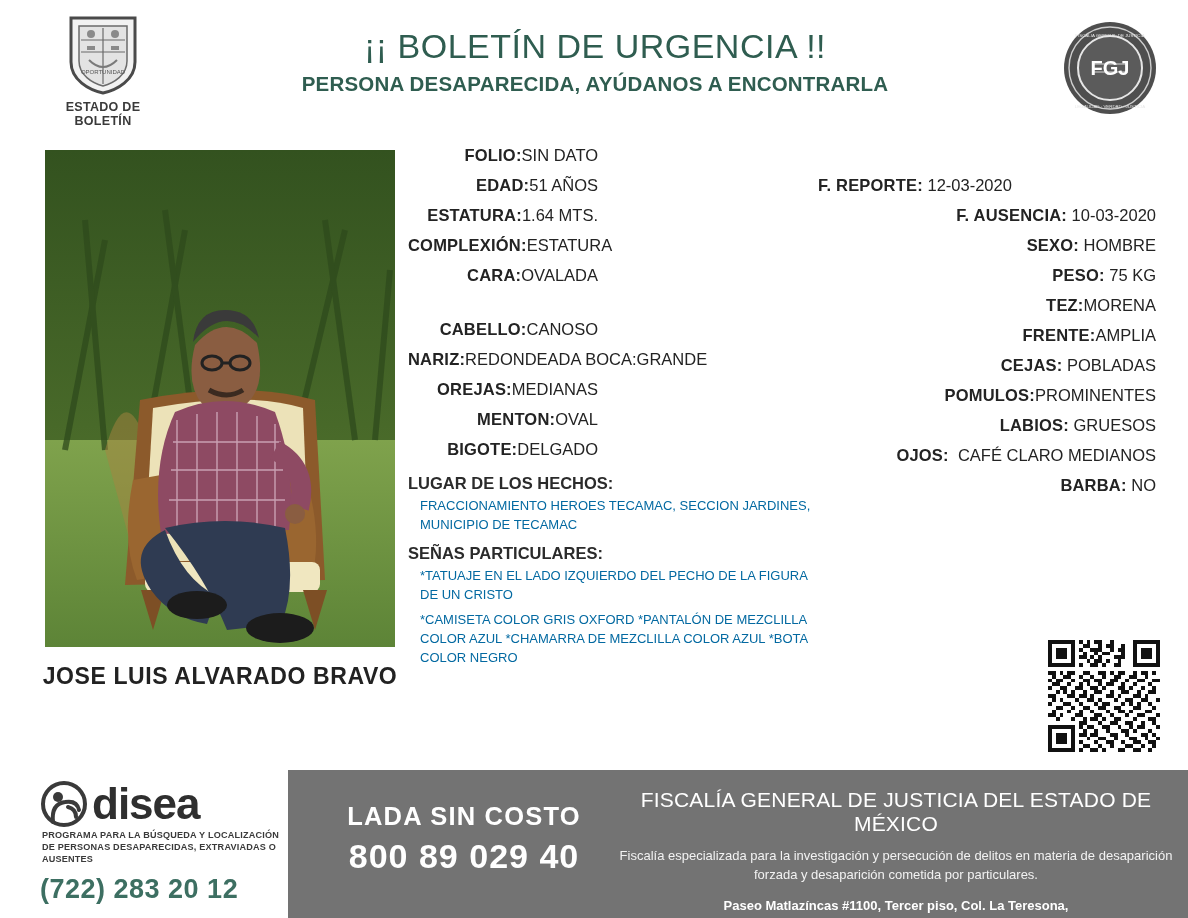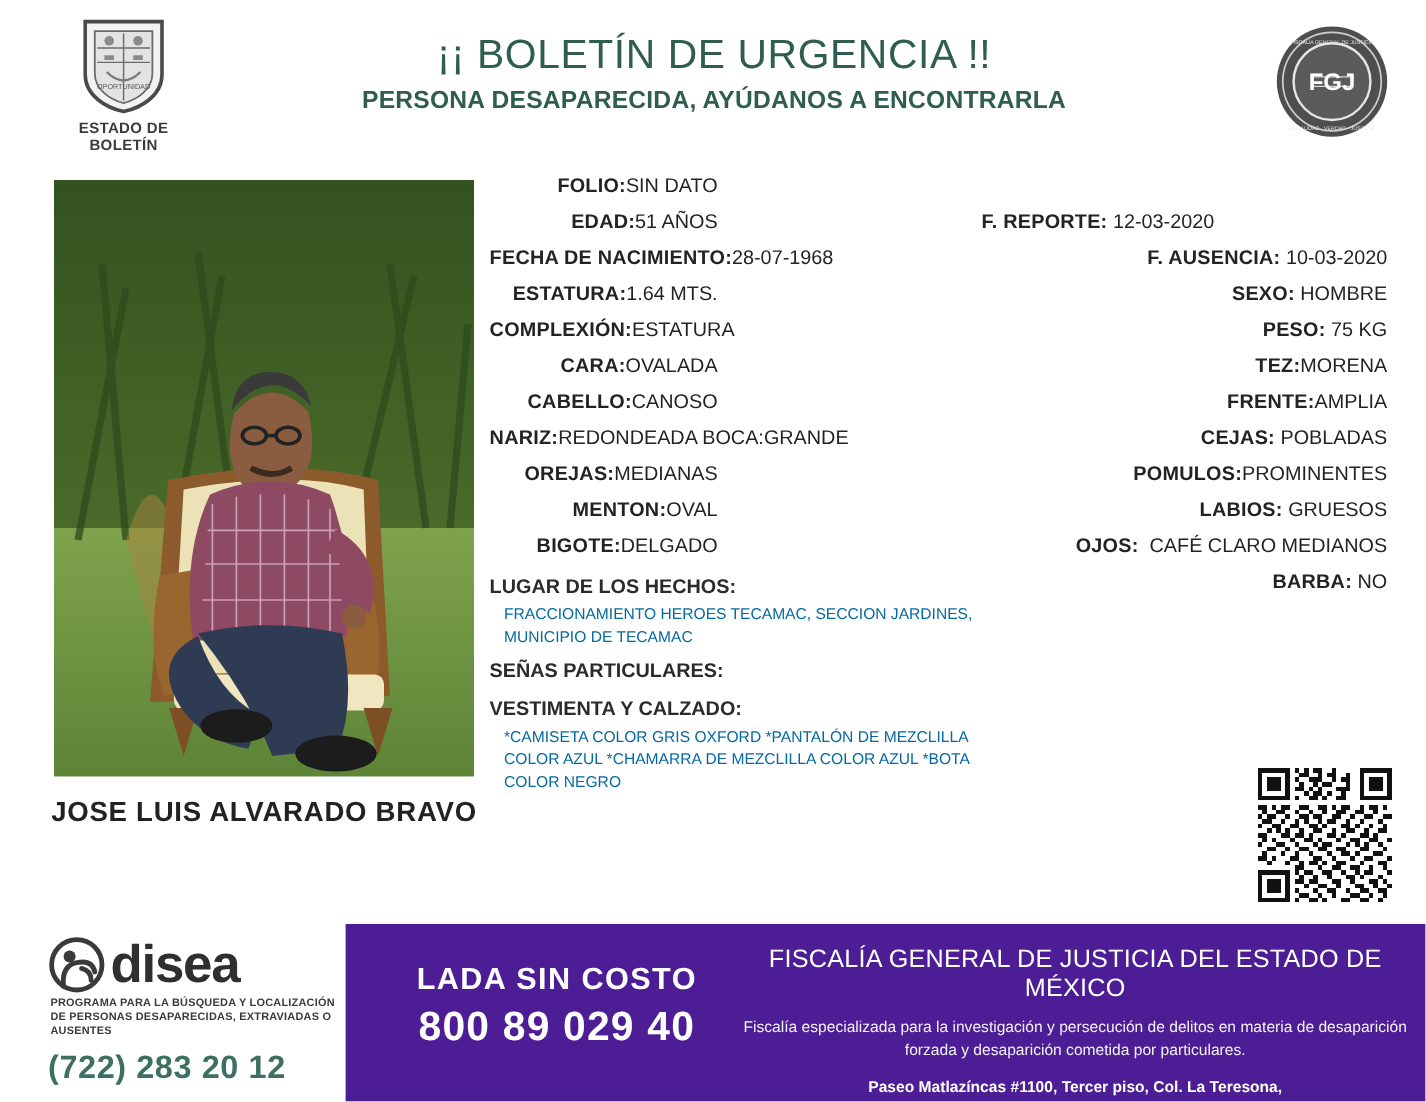--- a/index.html
+++ b/index.html
@@ -197,21 +197,21 @@
     font-weight: bold;
     color: #3d6f62;
     letter-spacing: .5px;
     margin-top: 9px;
   }
   .gray-panel {
     position: absolute;
     left: 288px; top: 0;
     width: 900px;
     height: 148px;
-    background: #4c1d95;
+    background: #737373;
     color: #ffffff;
   }
   .lada {
     position: absolute;
     left: 26px; top: 32px;
     width: 300px;
     text-align: center;
   }
   .lada-title {
     font-size: 25.5px;
@@ -359,32 +359,29 @@
   <div class="details">
 
     <div class="col-left">
       <div class="frow al-right" style="width:190px;">
         <span class="lbl">FOLIO:</span><span class="val">SIN DATO</span>
       </div>
       <div class="frow al-right" style="width:190px;">
         <span class="lbl">EDAD:</span><span class="val">51 AÑOS</span>
       </div>
       <div class="frow al-right" style="width:190px;">
-        <span class="lbl">FECHA DE NACIMIENTO:</span><span class="val">28-07-1968</span>
-      </div>
-      <div class="frow al-right" style="width:190px;">
         <span class="lbl">ESTATURA:</span><span class="val">1.64 MTS.</span>
       </div>
       <div class="frow al-right" style="width:190px;">
         <span class="lbl">COMPLEXIÓN:</span><span class="val">ESTATURA</span>
       </div>
       <div class="frow al-right" style="width:190px;">
         <span class="lbl">CARA:</span><span class="val">OVALADA</span>
       </div>
-      <div class="frow al-right" style="width:190px;">
+      <div class="frow al-right" style="width:190px;margin-top:24px;">
         <span class="lbl">CABELLO:</span><span class="val">CANOSO</span>
       </div>
       <div class="frow al-right" style="width:190px;">
         <span class="lbl">NARIZ:</span><span class="val">REDONDEADA   BOCA:GRANDE</span>
       </div>
       <div class="frow al-right" style="width:190px;">
         <span class="lbl">OREJAS:</span><span class="val">MEDIANAS</span>
       </div>
       <div class="frow al-right" style="width:190px;">
         <span class="lbl">MENTON:</span><span class="val">OVAL</span>
@@ -392,23 +389,23 @@
       <div class="frow al-right" style="width:190px;">
         <span class="lbl">BIGOTE:</span><span class="val">DELGADO</span>
       </div>
 
       <div class="block">
         <div class="block-title">LUGAR DE LOS HECHOS:</div>
         <div class="block-body">FRACCIONAMIENTO HEROES TECAMAC, SECCION JARDINES, MUNICIPIO DE TECAMAC</div>
       </div>
       <div class="block">
         <div class="block-title">SEÑAS PARTICULARES:</div>
+        <div class="block-body">*TATUAJE EN EL LADO IZQUIERDO DEL PECHO DE LA FIGURA DE UN CRISTO</div>
       </div>
       <div class="block">
-        <div class="block-title">VESTIMENTA Y CALZADO:</div>
         <div class="block-body">*CAMISETA COLOR GRIS OXFORD *PANTALÓN DE MEZCLILLA COLOR AZUL *CHAMARRA DE MEZCLILLA COLOR AZUL *BOTA COLOR NEGRO</div>
       </div>
     </div>
 
     <div class="col-right">
       <div class="frow" style="width:160px;text-align:right;display:inline-block;">
         <span class="lbl">F. REPORTE:</span> <span class="val">12-03-2020</span>
       </div>
       <div class="frow">
         <span class="lbl">F. AUSENCIA:</span> <span class="val">10-03-2020</span>

